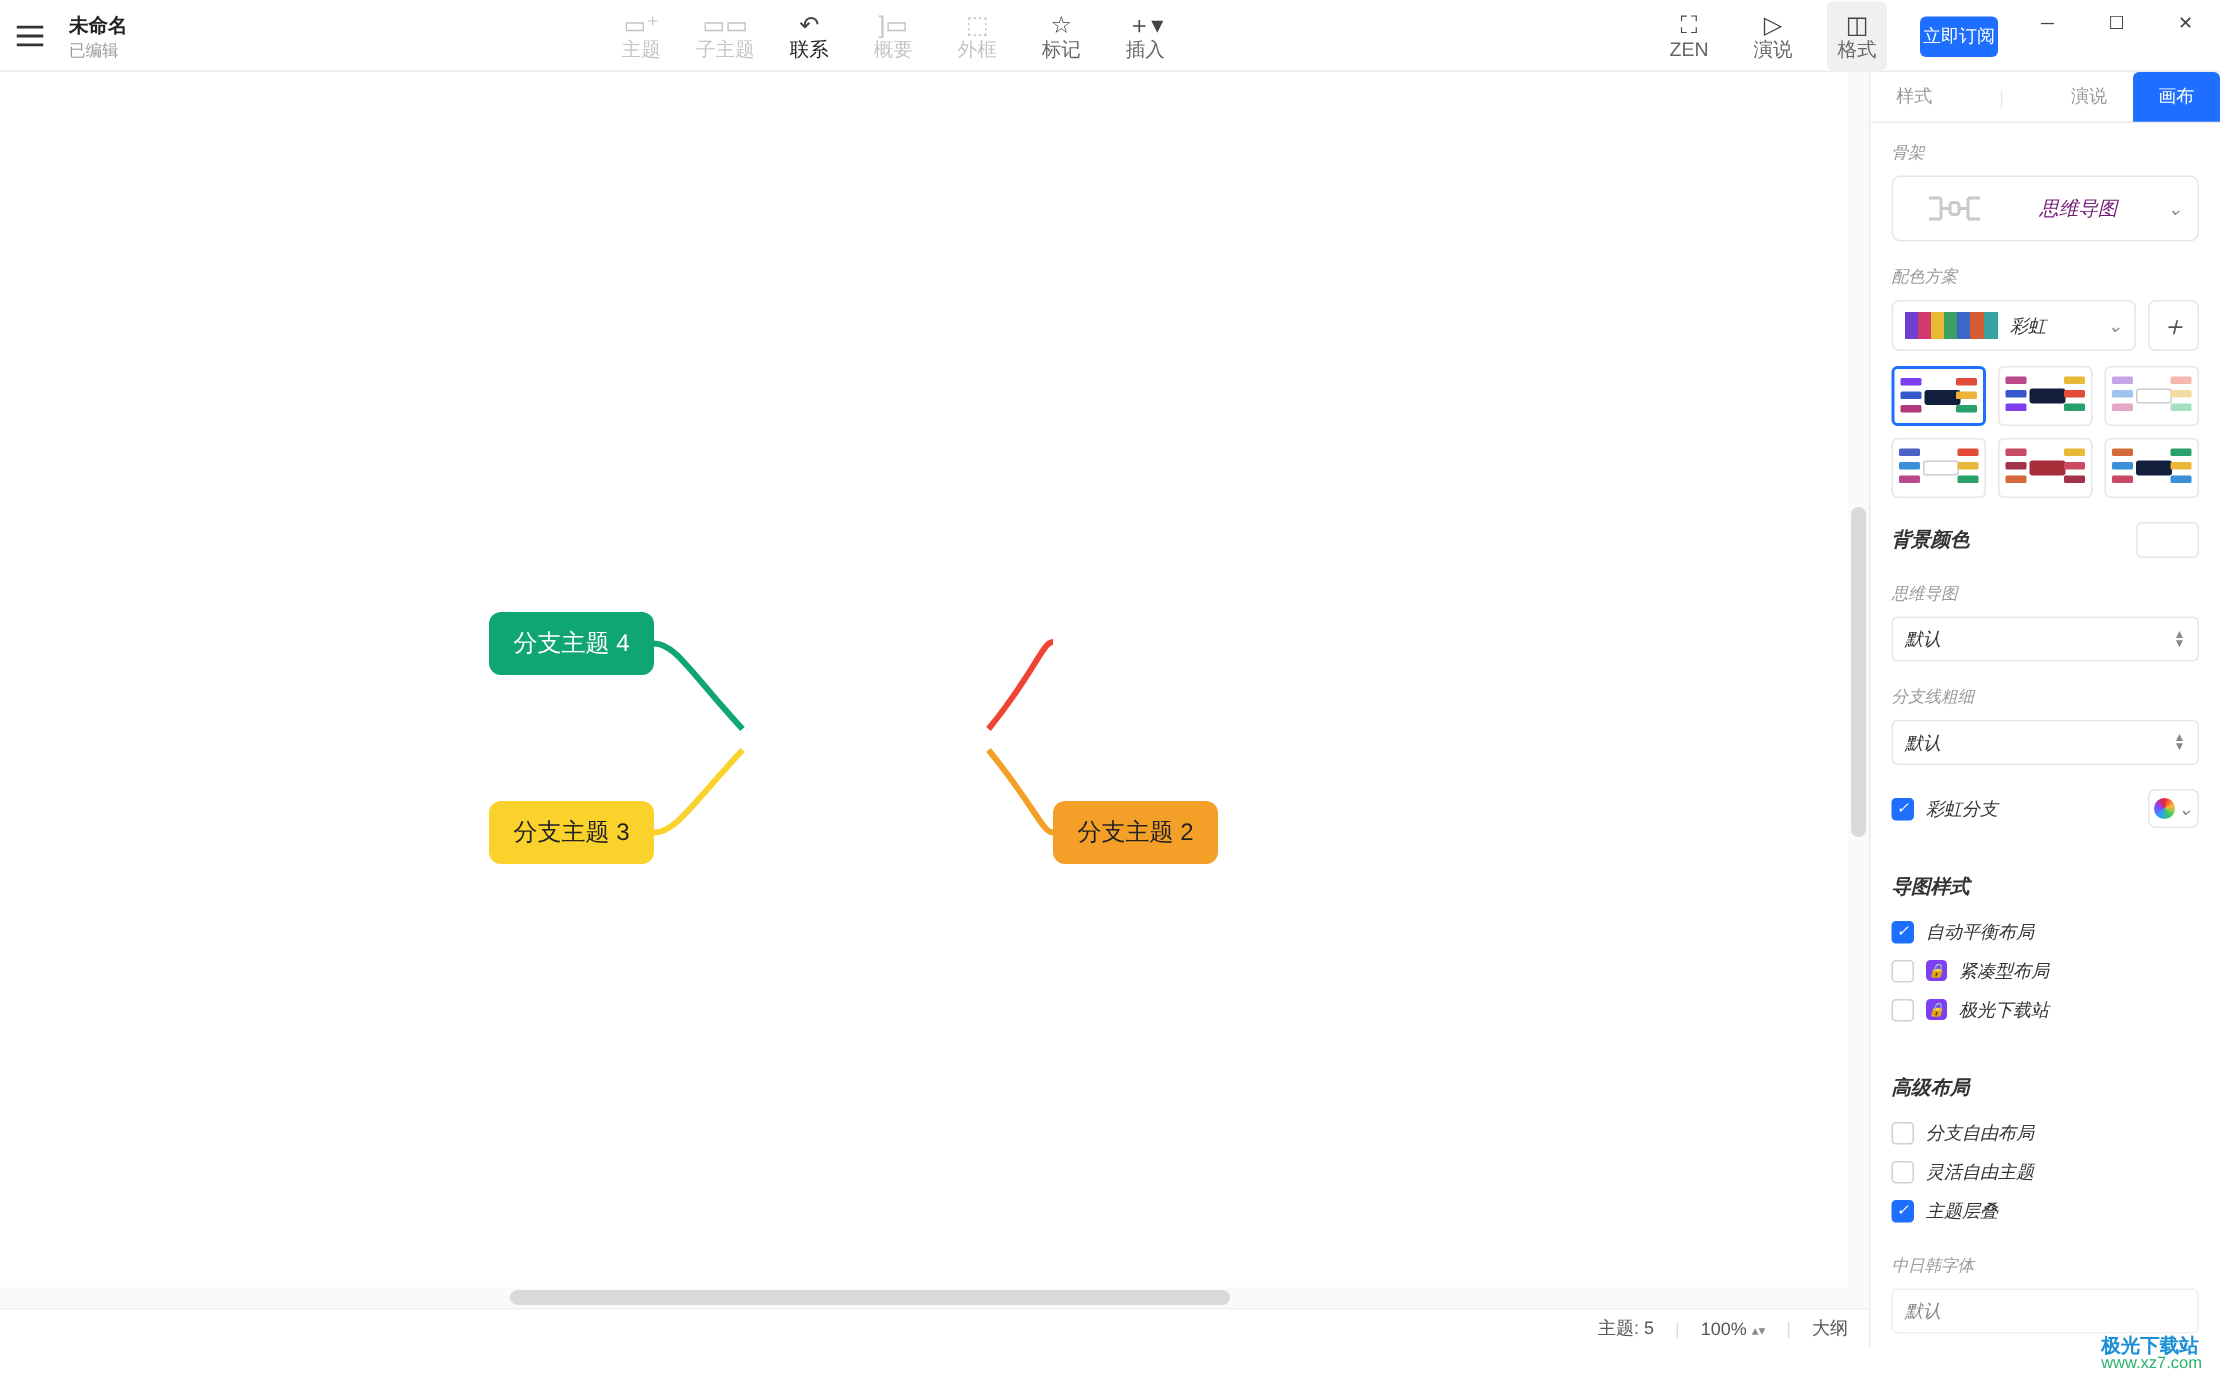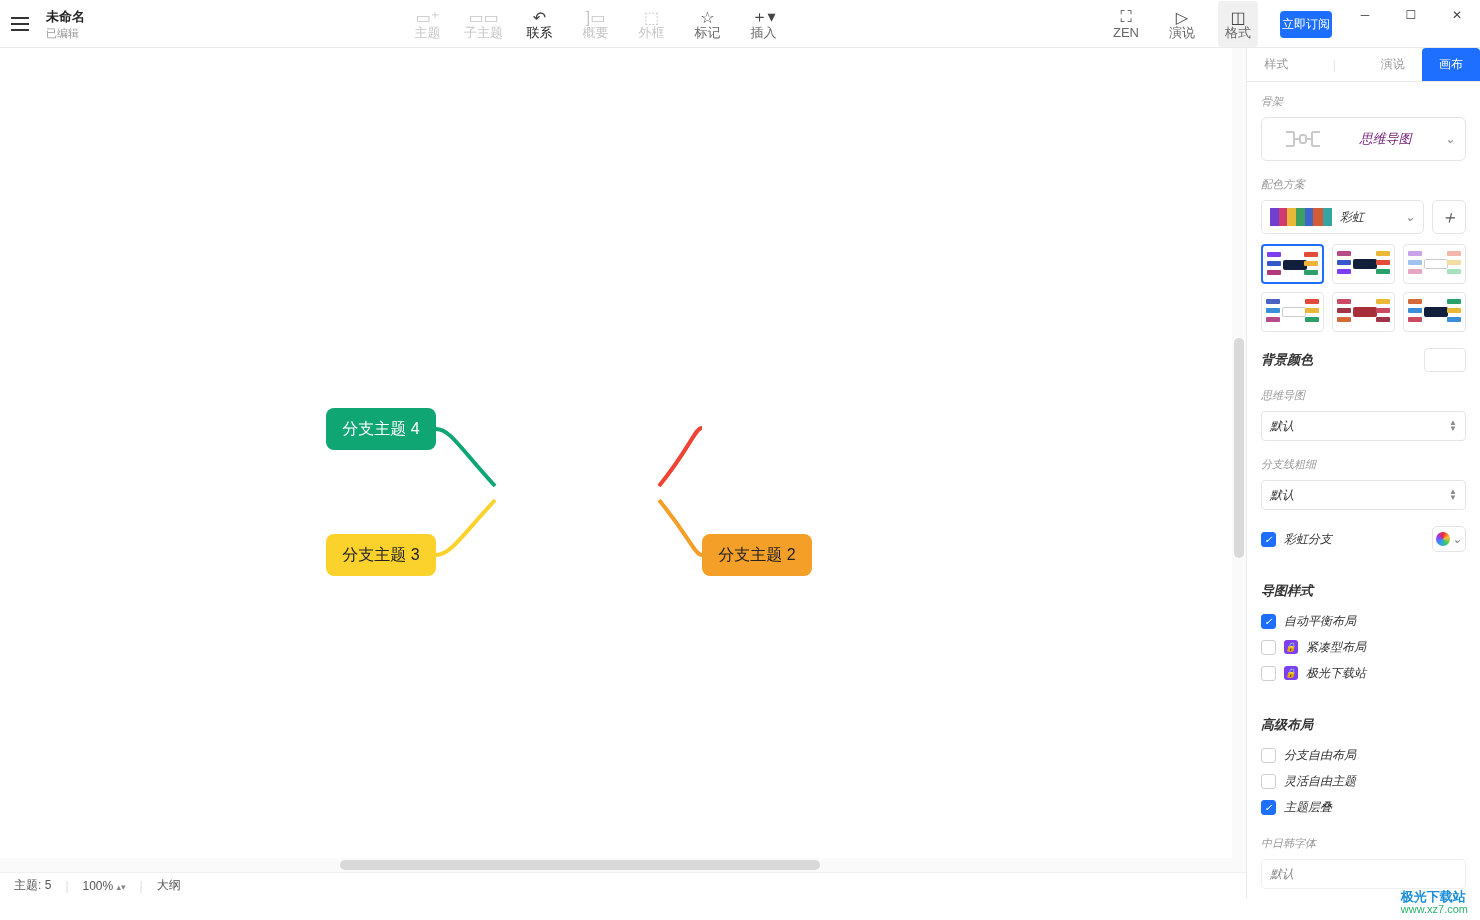--- a/index.html
+++ b/index.html
@@ -29,21 +29,21 @@
   .node { position: absolute; border-radius: 8px; display: flex; align-items: center; justify-content: center; font-weight: 500; }
   .central { left: 495px; top: 412px; width: 164px; height: 66px; background: #121f3c; color: #fff; font-size: 24px; }
   .b4 { left: 326px; top: 360px; width: 110px; height: 42px; background: #0fa674; color: #fff; font-size: 16px; }
   .b3 { left: 326px; top: 486px; width: 110px; height: 42px; background: #fbd22c; color: #222; font-size: 16px; }
   .b2 { left: 702px; top: 486px; width: 110px; height: 42px; background: #f4a028; color: #222; font-size: 16px; }
   .b1 { left: 702px; top: 326px; width: 112px; height: 106px; background: #ef4433; color: #fff; font-size: 16px; flex-direction: column; gap: 8px; padding-top: 8px; }
   .b1 .phone-ic { font-size: 28px; color: #0f3f1a; }
   
   svg.edges { position: absolute; inset: 0; width: 100%; height: 100%; pointer-events: none; }
   
-  .statusbar { position: absolute; bottom: 0; left: 0; right: 0; height: 26px; display: flex; align-items: center; justify-content: flex-start; gap: 14px; padding: 0 14px; font-size: 12px; color: #555; border-top: 1px solid #f0f0f0; background: #fff; }
+  .statusbar { position: absolute; bottom: 0; left: 0; right: 0; height: 26px; display: flex; align-items: center; justify-content: flex-end; gap: 14px; padding: 0 14px; font-size: 12px; color: #555; border-top: 1px solid #f0f0f0; background: #fff; }
   .statusbar .sep { color: #ddd; }
   .hscroll { position: absolute; left: 0; right: 0; bottom: 26px; height: 14px; background: #fafafa; }
   .hscroll .thumb { position: absolute; left: 340px; width: 480px; top: 2px; height: 10px; background: #d9d9d9; border-radius: 5px; }
   .vscroll { position: absolute; right: 0; top: 0; bottom: 40px; width: 14px; background: #fafafa; }
   .vscroll .thumb { position: absolute; top: 290px; height: 220px; left: 2px; width: 10px; background: #d9d9d9; border-radius: 5px; }
   
   .right-panel { width: 234px; border-left: 1px solid #ebebeb; height: 100%; overflow-y: auto; }
   .rp-tabs { display: flex; height: 34px; align-items: stretch; }
   .rp-tab { flex: 1; display: flex; align-items: center; justify-content: center; font-size: 12px; color: #999; cursor: pointer; border-bottom: 1px solid #ebebeb; }
   .rp-tab .vsep { color: #e6e6e6; }

